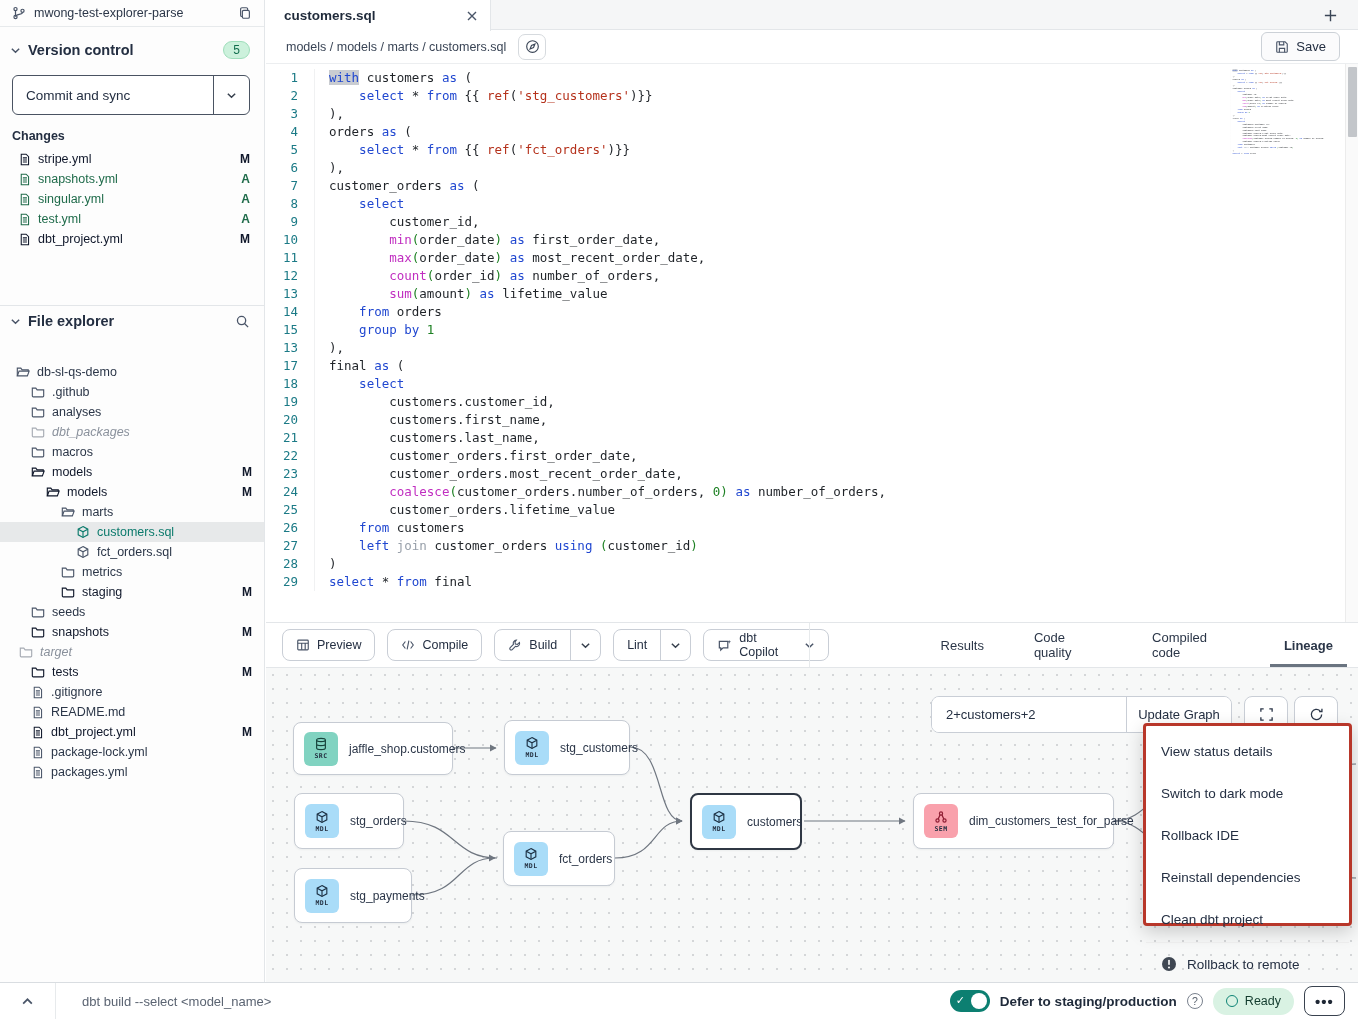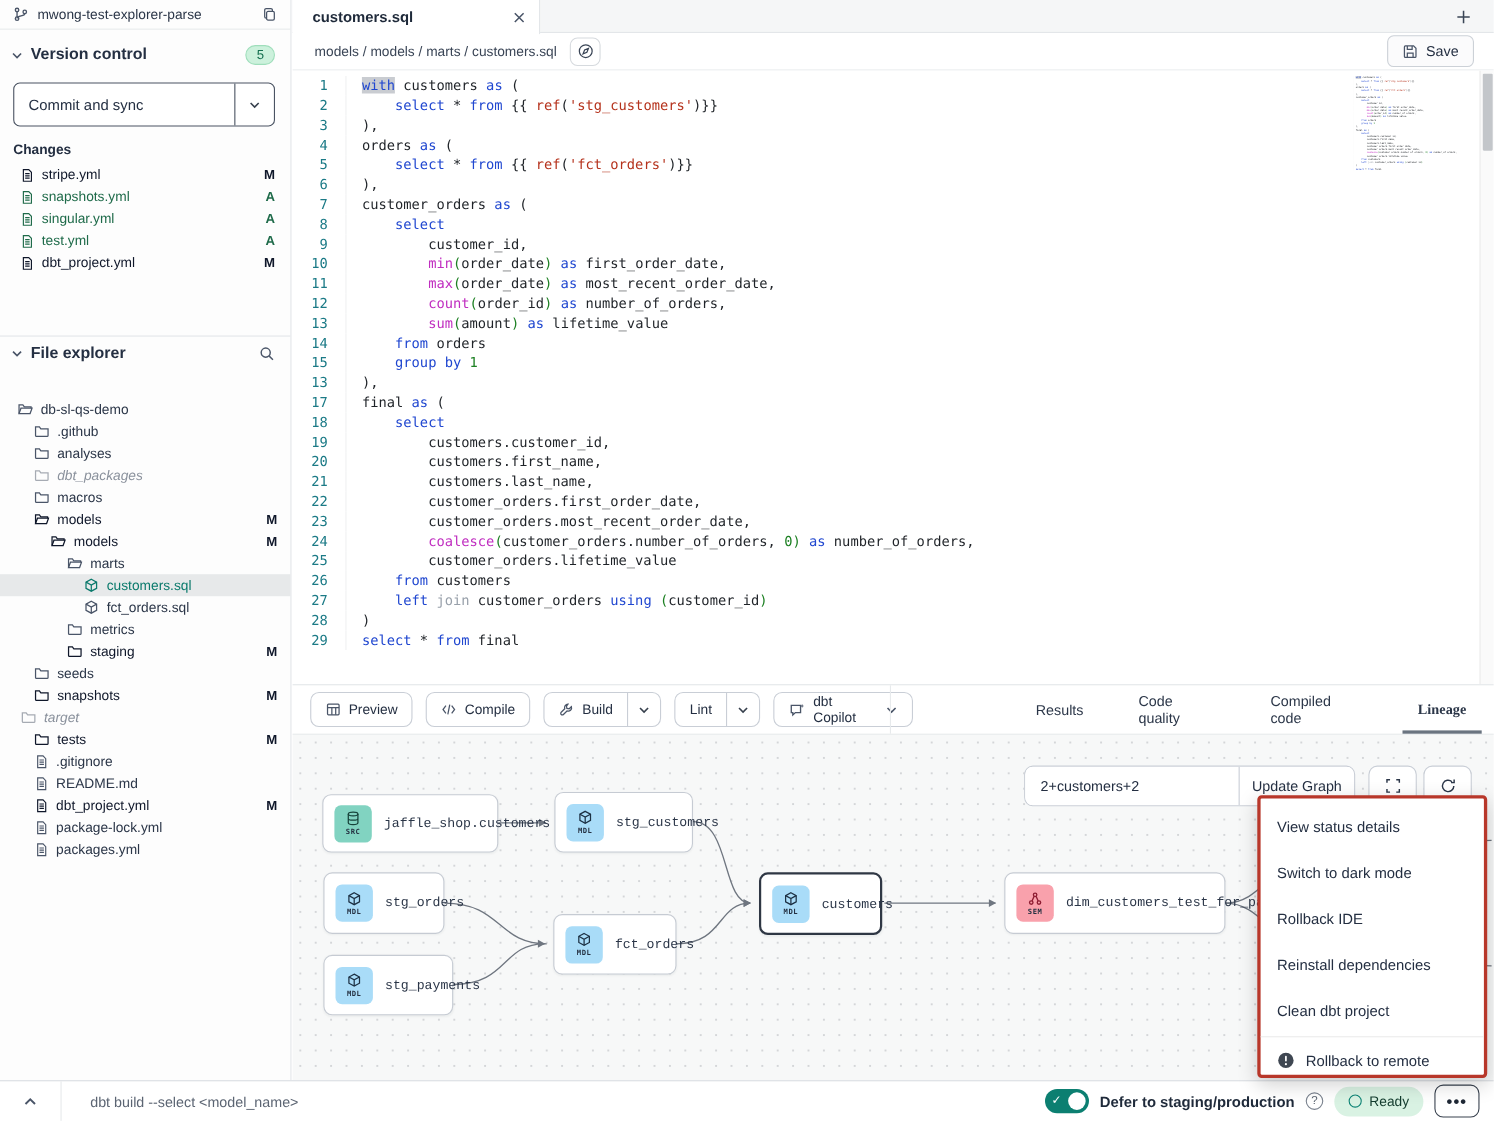--- a/index.html
+++ b/index.html
@@ -65,41 +65,41 @@
   .vscroll .thumb { position:absolute; top:3px; left:2px; width:9px; height:70px; background:#c3c6ca; border-radius:1px; }
 
   
   .toolbar { height:46px; border-top:1px solid #e3e6e9; border-bottom:1px solid #e3e6e9; display:flex; align-items:center; padding-left:16px; background:#fff; position:relative; }
   .tb-btn { height:32px; border:1px solid #c9ced6; border-radius:8px; background:#fff; display:flex; align-items:center; margin-right:12px; cursor:pointer; color:#242f42; font-size:12.5px; }
   .tb-btn .seg { display:flex; align-items:center; gap:7px; padding:0 13px; height:100%; }
   .tb-btn .split { border-left:1px solid #c9ced6; width:30px; display:flex; align-items:center; justify-content:center; height:100%; color:#37404d; }
   .tb-sep { position:absolute; left:543px; top:0; bottom:0; width:1px; background:#e7eaec; }
   .out-tabs { display:flex; margin-left:75px; height:100%; align-items:stretch; }
   .out-tab { display:flex; align-items:center; padding:0 14px; margin:0 11px; font-size:13px; color:#2b3648; position:relative; cursor:pointer; }
-  .out-tab.active { font-weight:bold;font-family:Liberation Serif, serif; }
+  .out-tab.active { font-weight:bold; }
   .out-tab.active::after { content:""; position:absolute; left:0; right:0; bottom:0; height:3px; background:#6a7480; }
 
   
   .lineage { position:relative; height:314px; background:#f7f8f8; background-image:radial-gradient(circle, #d4d6d8 1px, transparent 1.3px); background-size:14px 14px; overflow:hidden; }
   .graph-ctl { position:absolute; top:28px; left:665px; height:37px; display:flex; border:1px solid #c9ced6; border-radius:8px; background:#fff; overflow:hidden; }
   .graph-ctl input { width:194px; border:none; outline:none; padding:0 14px; font-size:13px; color:#242f42; font-family:"Liberation Sans", sans-serif; }
   .graph-ctl .upd { width:105px; border-left:1px solid #c9ced6; display:flex; align-items:center; justify-content:center; font-size:13px; color:#242f42; cursor:pointer; background:#fff; }
   .sq-btn { position:absolute; top:28px; width:44px; height:37px; border:1px solid #c9ced6; border-radius:8px; background:#fff; display:flex; align-items:center; justify-content:center; color:#2b3648; cursor:pointer; }
   .node { position:absolute; background:#fff; border:1px solid #c6cbd3; border-radius:8px; display:flex; align-items:center; gap:11px; padding-left:10px; box-shadow:0 1px 2px rgba(20,30,40,.05); cursor:pointer; }
   .node.sel { border:2px solid #2f3744; }
-  .node .lbl { font-size:12px; color:#2b3648; white-space:nowrap;font-family:Liberation Mono, monospace; }
+  .node .lbl { font-size:12px; color:#2b3648; white-space:nowrap; }
   .nbadge { width:34px; height:34px; border-radius:6px; display:flex; flex-direction:column; align-items:center; justify-content:center; gap:1px; flex:none; }
   .nbadge .k { font-size:6.5px; font-weight:bold; letter-spacing:.5px; color:#243041; font-family:"DejaVu Sans Mono", monospace; }
   .nbadge.mdl { background:#a9dcf8; color:#1d3144; }
   .nbadge.src { background:#81d3c1; color:#16423a; }
   .nbadge.sem { background:#f9a1ac; color:#8f1d33; }
   .edges { position:absolute; left:0; top:0; width:100%; height:100%; pointer-events:none; }
 
   
-  .ctx-menu { position:absolute; left:1143px; top:723px; width:209px; height:257px; background:#fff; border:3px solid #b8372a; border-radius:4px; box-shadow:0 6px 18px rgba(0,0,0,.18); z-index:30; padding-top:4px; }
+  .ctx-menu { position:absolute; left:1143px; top:723px; width:209px; height:203px; background:#fff; border:3px solid #b8372a; border-radius:4px; box-shadow:0 6px 18px rgba(0,0,0,.18); z-index:30; padding-top:4px; }
   .ctx-item { height:42px; display:flex; align-items:center; padding-left:15px; gap:10px; font-size:13.5px; color:#242f42; cursor:pointer; }
   .ctx-div { border-top:1px solid #ececec; margin:2px 0 0 0; }
 
   
   .statusbar { position:absolute; left:0; right:0; top:982px; height:37px; background:#fff; border-top:1px solid #d9dde1; display:flex; align-items:center; }
   .sb-toggle-zone { width:56px; display:flex; align-items:center; justify-content:center; color:#4a5568; align-self:stretch; border-right:1px solid #e7eaec; cursor:pointer; }
   .sb-cmd { margin-left:26px; font-size:13px; color:#5b6472; flex:1; cursor:text; }
   .sb-right { display:flex; align-items:center; gap:10px; padding-right:13px; }
   .switch { width:40px; height:22px; background:#0c7f71; border-radius:11px; position:relative; cursor:pointer; flex:none; }
   .switch .knob { position:absolute; right:3px; top:3px; width:16px; height:16px; border-radius:50%; background:#fff; }

